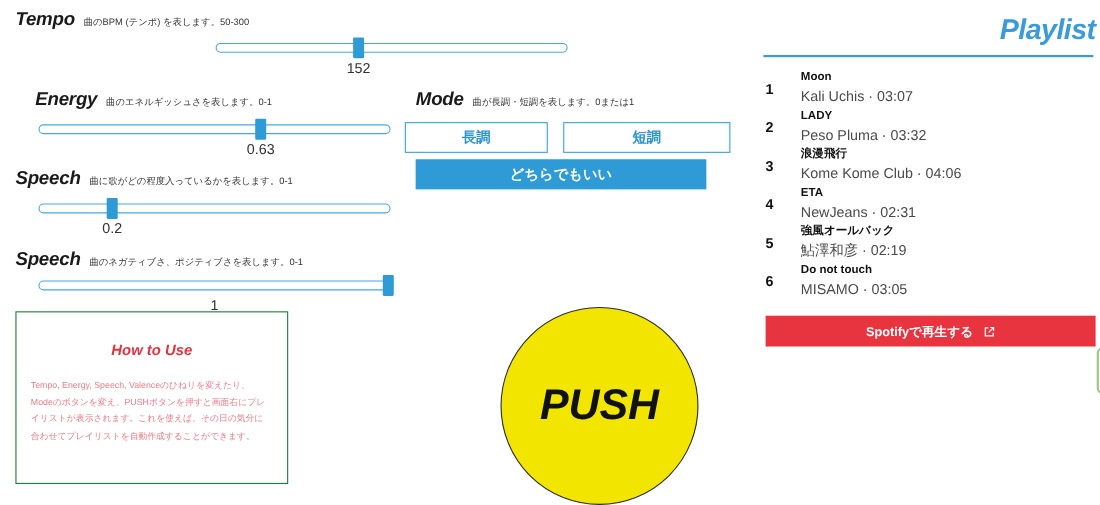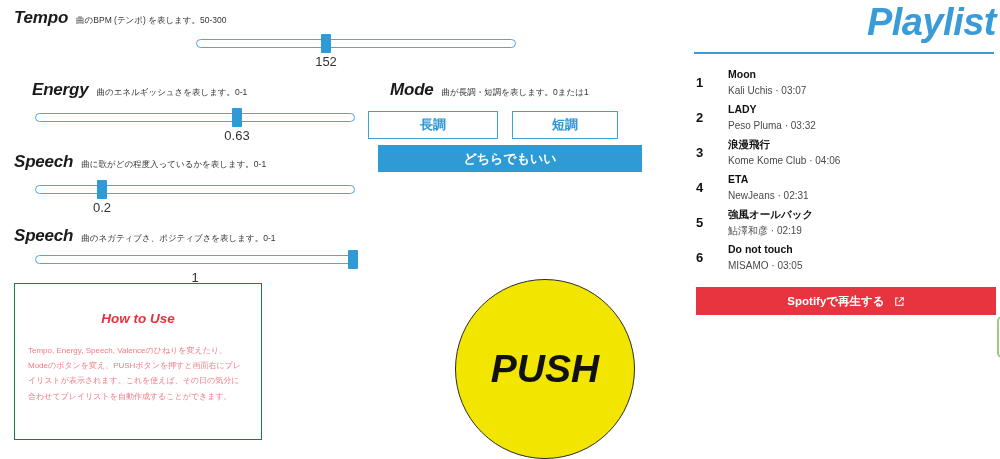--- a/index.html
+++ b/index.html
@@ -103,44 +103,44 @@
   }
   .push-label {
     font-size: 39px; font-weight: bold; font-style: italic;
     color: #111; letter-spacing: 0px;
   }
 
   
   .playlist { position: absolute; left: 694px; top: 0; width: 306px; height: 459px; }
   .playlist-title {
     text-align: right;
-    font-size: 38px; font-weight: bold; font-style: italic;
+    font-size: 26px; font-weight: bold; font-style: italic;
     color: #3a9bd9;
     padding-right: 4px;
-    margin-top: 1px;
+    margin-top: 11px;
     letter-spacing: -0.5px;
   }
   .playlist-rule {
     height: 2px; background: #3a9bd9;
     margin-top: 8px; width: 300px;
   }
   .track-list { margin-top: 11px; }
   .track-row {
     display: flex; align-items: center;
     height: 35px;
     cursor: pointer;
   }
   .track-num {
     width: 34px;
     font-size: 13px; font-weight: bold; color: #111;
     text-align: left; padding-left: 2px;
   }
   .track-meta { display: flex; flex-direction: column; justify-content: center; }
   .track-name { font-size: 10.5px; font-weight: bold; color: #111; line-height: 1.35; }
-  .track-sub  { font-size: 10px; color: #4a4a4a; line-height: 1.5; margin-top: 1px; }
+  .track-sub  { font-size: 13px; color: #4a4a4a; line-height: 1.5; margin-top: 1px; }
 
   .spotify-btn {
     position: absolute;
     left: 2px; top: 287px;
     width: 300px; height: 28px;
     background: #e8343f;
     color: #fff;
     display: flex; align-items: center; justify-content: center;
     font-size: 11.5px; font-weight: bold;
     cursor: pointer;
@@ -197,28 +197,28 @@
     <div class="param-head" style="position:absolute; left:14px; top:226px;">
       <span class="param-title">Speech</span>
       <span class="param-desc">曲のネガティブさ、ポジティブさを表します。0-1</span>
     </div>
     <div class="slider-wrap" style="left:35px; top:255px; width:320px; height:28px;">
       <div class="track" style="width:320px;"></div>
       <div class="thumb" style="left:313px;"></div>
       <div class="slider-value" style="left:160px;">1</div>
     </div>
 
-    <div class="param-head" style="position:absolute; left:390px; top:80px;">
+    <div class="param-head" style="position:absolute; left:378px; top:80px;">
       <span class="param-title">Mode</span>
       <span class="param-desc">曲が長調・短調を表します。0または1</span>
     </div>
     <div class="mode-btn" style="left:368px; top:111px; width:130px; height:28px;">
       <span>長調</span>
     </div>
-    <div class="mode-btn" style="left:512px; top:111px; width:106px; height:28px;">
+    <div class="mode-btn" style="left:512px; top:111px; width:152px; height:28px;">
       <span>短調</span>
     </div>
     <div class="mode-btn primary" style="left:378px; top:145px; width:264px; height:27px;">
       <span>どちらでもいい</span>
     </div>
 
     <div class="howto">
       <div class="howto-title">How to Use</div>
       <div class="howto-body">Tempo, Energy, Speech, Valenceのひねりを変えたり、Modeのボタンを変え、PUSHボタンを押すと画面右にプレイリストが表示されます。これを使えば、その日の気分に合わせてプレイリストを自動作成することができます。</div>
     </div>

